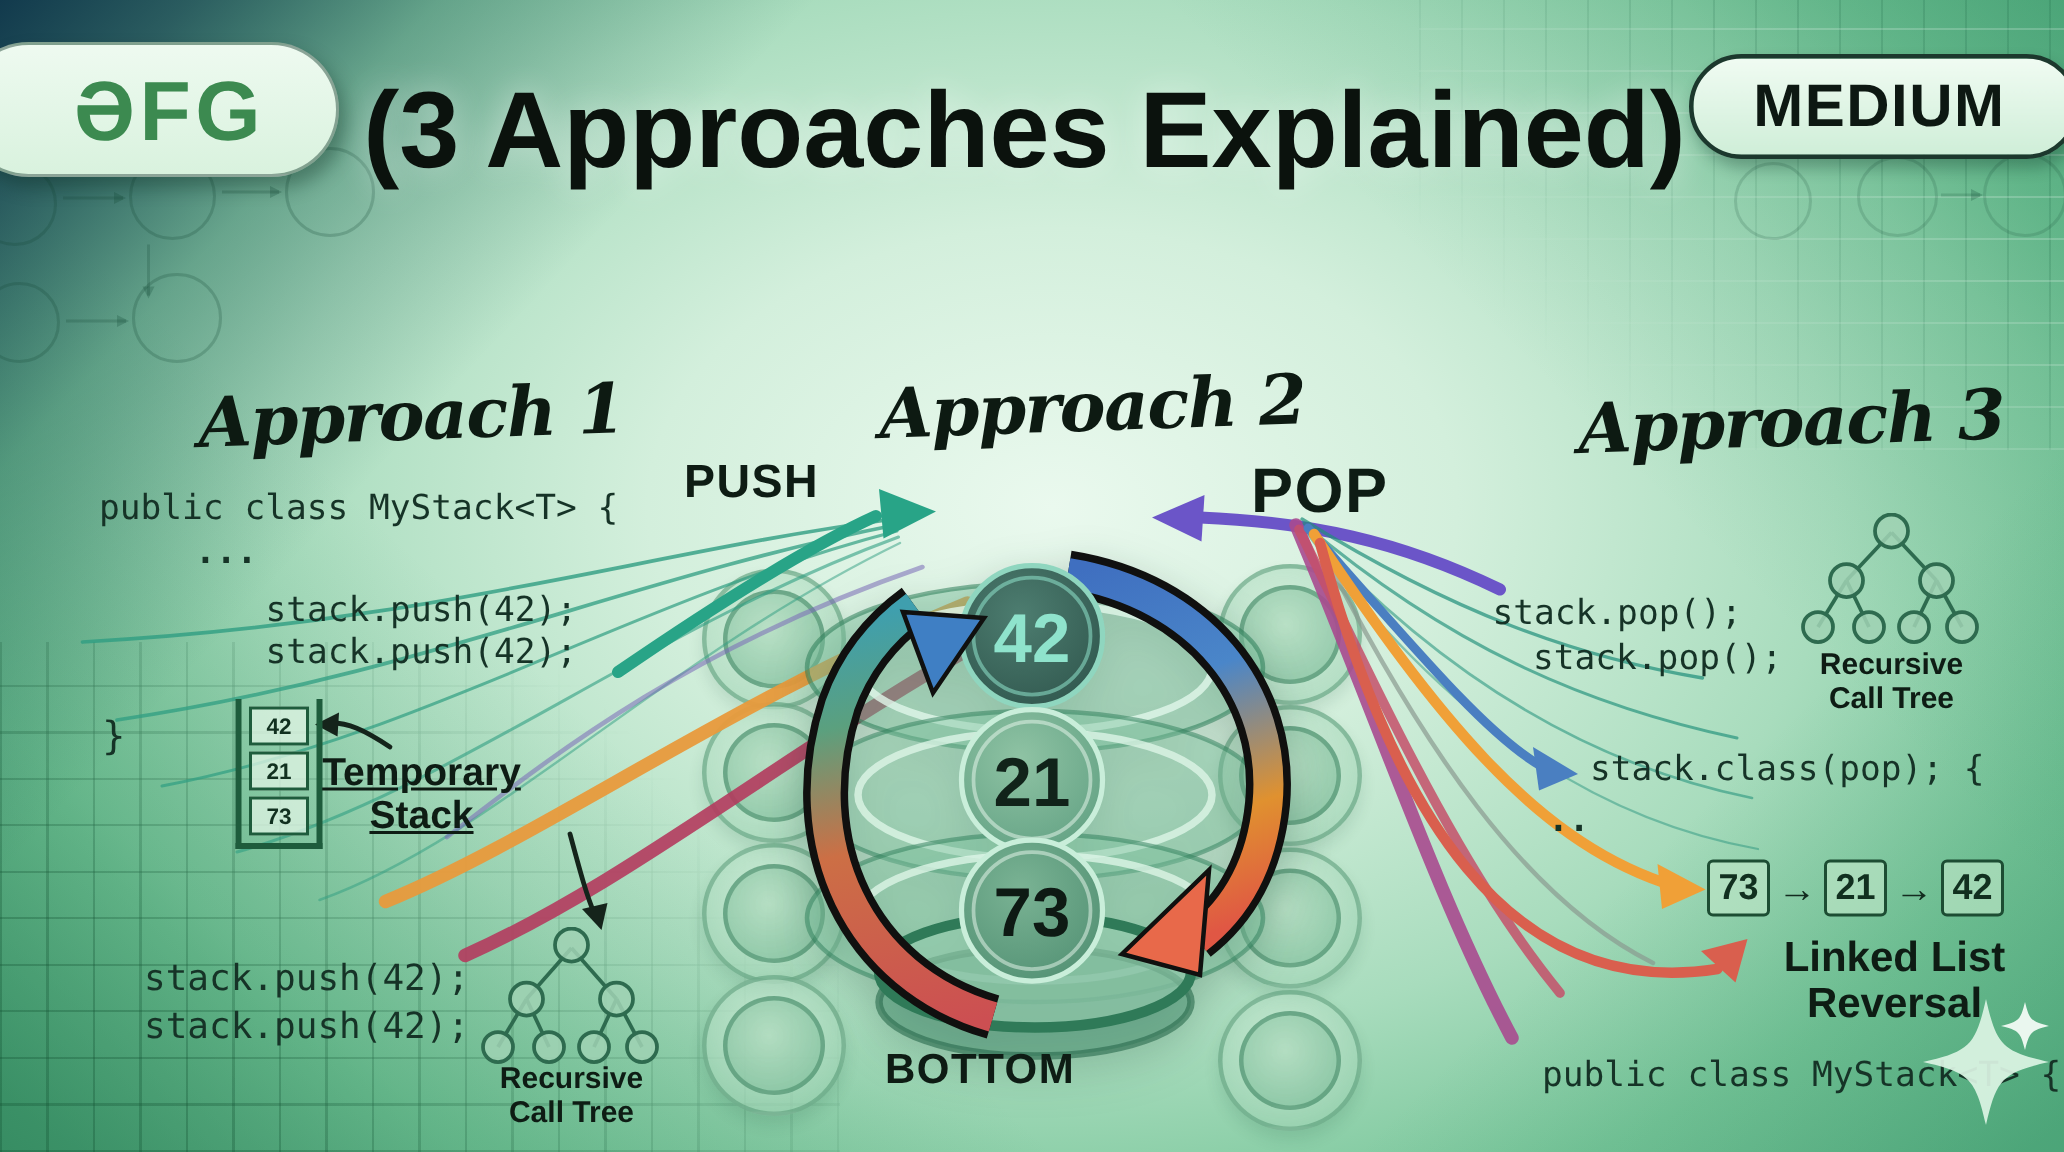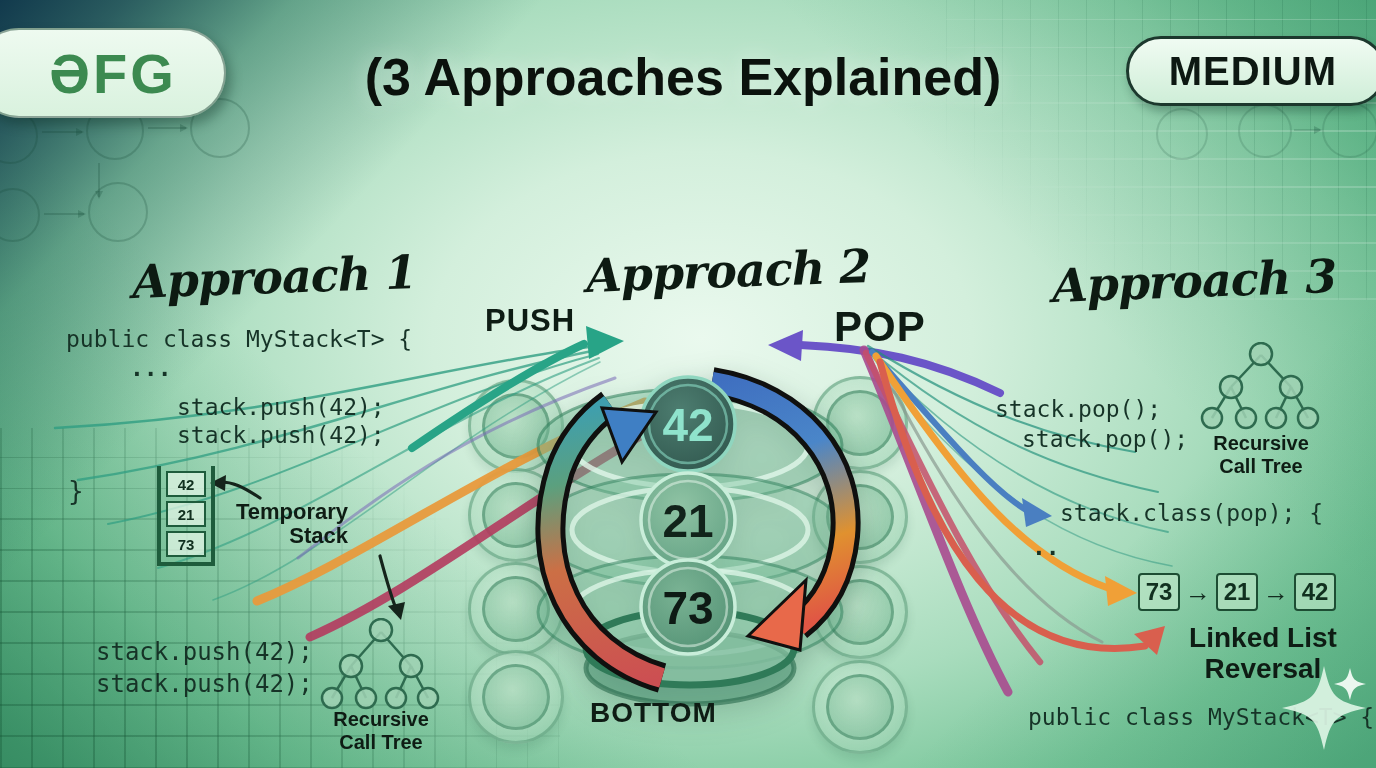--- a/index.html
+++ b/index.html
@@ -54,21 +54,21 @@
   
   .logo-pill { position:absolute; left:-26px; top:28px; width:252px; height:90px; z-index:5;
     background:linear-gradient(180deg,#eefaf0,#d9f2de); border-radius:46px;
     border:2px solid rgba(20,60,45,0.45); box-shadow:5px 7px 12px rgba(8,40,30,0.35);
     display:flex; align-items:center; justify-content:center; padding-left:26px; }
   .logo-text { font-size:56px; font-weight:800; color:#3c8a50; letter-spacing:3px; }
 
   .title-wrap { position:absolute; left:178px; top:42px; width:1010px; text-align:center; z-index:5; color:#0b120d; }
   .title-main { font-size:82px; font-weight:800; letter-spacing:2px; line-height:1.0;
     text-shadow:0 0 22px rgba(255,255,255,0.45); }
-  .title-sub { font-size:52px; font-weight:800; letter-spacing:0px; line-height:1.05; margin-top:8px;
+  .title-sub { font-size:72px; font-weight:800; letter-spacing:0px; line-height:1.05; margin-top:8px;
     text-shadow:0 0 22px rgba(255,255,255,0.45); }
 
   .medium-badge { position:absolute; right:-10px; top:36px; height:70px; z-index:5;
     display:flex; align-items:center; padding:0 46px 0 40px;
     background:linear-gradient(180deg,#f0fbf2,#cfeed8); border-radius:40px;
     border:3px solid #1c382d; box-shadow:3px 6px 10px rgba(8,40,30,0.3);
     font-size:40px; font-weight:800; letter-spacing:1px; color:#0d1812; }
 
   .script-heading { position:absolute; z-index:4; font-family:"DejaVu Serif", serif;
     font-style:italic; font-weight:700; font-size:46px; color:#0d1a12; transform:rotate(-2deg);
@@ -289,21 +289,21 @@
   <div class="code" style="left:130px; top:355px; font-weight:bold;">...</div>
   <div class="code" style="left:177px; top:394px;">stack.push(42);</div>
   <div class="code" style="left:177px; top:422px;">stack.push(42);</div>
   <div class="code" style="left:68px; top:476px; font-size:26px;">}</div>
 
   <div class="temp-stack">
     <div class="ts-box">42</div>
     <div class="ts-box">21</div>
     <div class="ts-box">73</div>
   </div>
-  <div class="blabel" style="left:214px; top:500px; width:134px; text-align:right; font-size:22px; line-height:1.1;">Temporary Stack</div>
+  <div class="blabel" style="left:214px; top:500px; width:134px; text-align:center; font-size:26px; line-height:1.1;text-decoration:underline;">Temporary Stack</div>
 
   <div class="code" style="left:96px; top:638px; font-size:24px;">stack.push(42);</div>
   <div class="code" style="left:96px; top:670px; font-size:24px;">stack.push(42);</div>
 
   <svg class="abs z4" style="left:318px; top:618px;" width="126" height="92" viewBox="0 0 126 92">
     <g stroke="#2e6b4f" stroke-width="2.5" fill="rgba(160,210,180,0.85)">
       <line x1="63" y1="14" x2="33" y2="48"></line>
         <line x1="63" y1="14" x2="93" y2="48"></line>
       <line x1="33" y1="48" x2="14" y2="80"></line>
         <line x1="33" y1="48" x2="48" y2="80"></line>
@@ -313,21 +313,21 @@
         <circle cx="33" cy="48" r="11"></circle>
         <circle cx="93" cy="48" r="11"></circle>
       <circle cx="14" cy="80" r="10"></circle>
         <circle cx="48" cy="80" r="10"></circle>
         <circle cx="78" cy="80" r="10"></circle>
         <circle cx="110" cy="80" r="10"></circle>
     </g>
   </svg>
   <div class="blabel tree-label" style="left:316px; top:708px; width:130px;">Recursive Call Tree</div>
 
-  <div class="blabel" style="left:485px; top:303px; font-size:31px; letter-spacing:1px;">PUSH</div>
+  <div class="blabel" style="left:456px; top:303px; font-size:31px; letter-spacing:1px;">PUSH</div>
   <div class="blabel" style="left:834px; top:303px; font-size:42px; letter-spacing:1px;">POP</div>
   <div class="bottom-label">BOTTOM</div>
 
   <div class="code" style="left:995px; top:396px;">stack.pop();</div>
   <div class="code" style="left:1022px; top:426px;">stack.pop();</div>
 
   <svg class="abs z4" style="left:1198px; top:342px;" width="126" height="88" viewBox="0 0 126 88">
     <g stroke="#2e6b4f" stroke-width="2.5" fill="rgba(160,210,180,0.85)">
       <line x1="63" y1="13" x2="33" y2="45"></line>
         <line x1="63" y1="13" x2="93" y2="45"></line>

